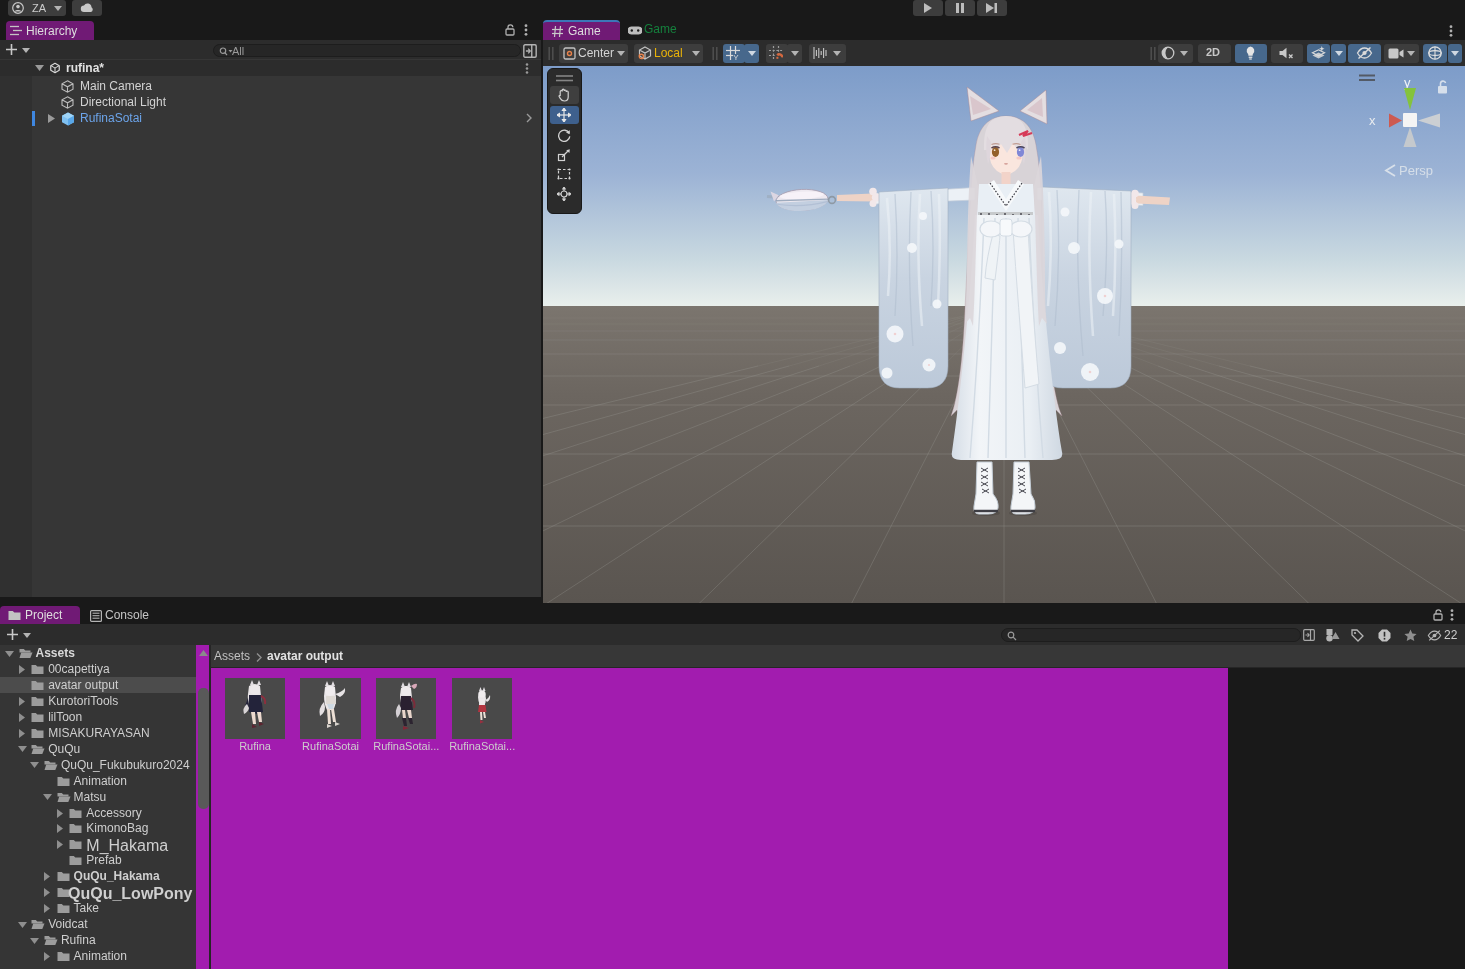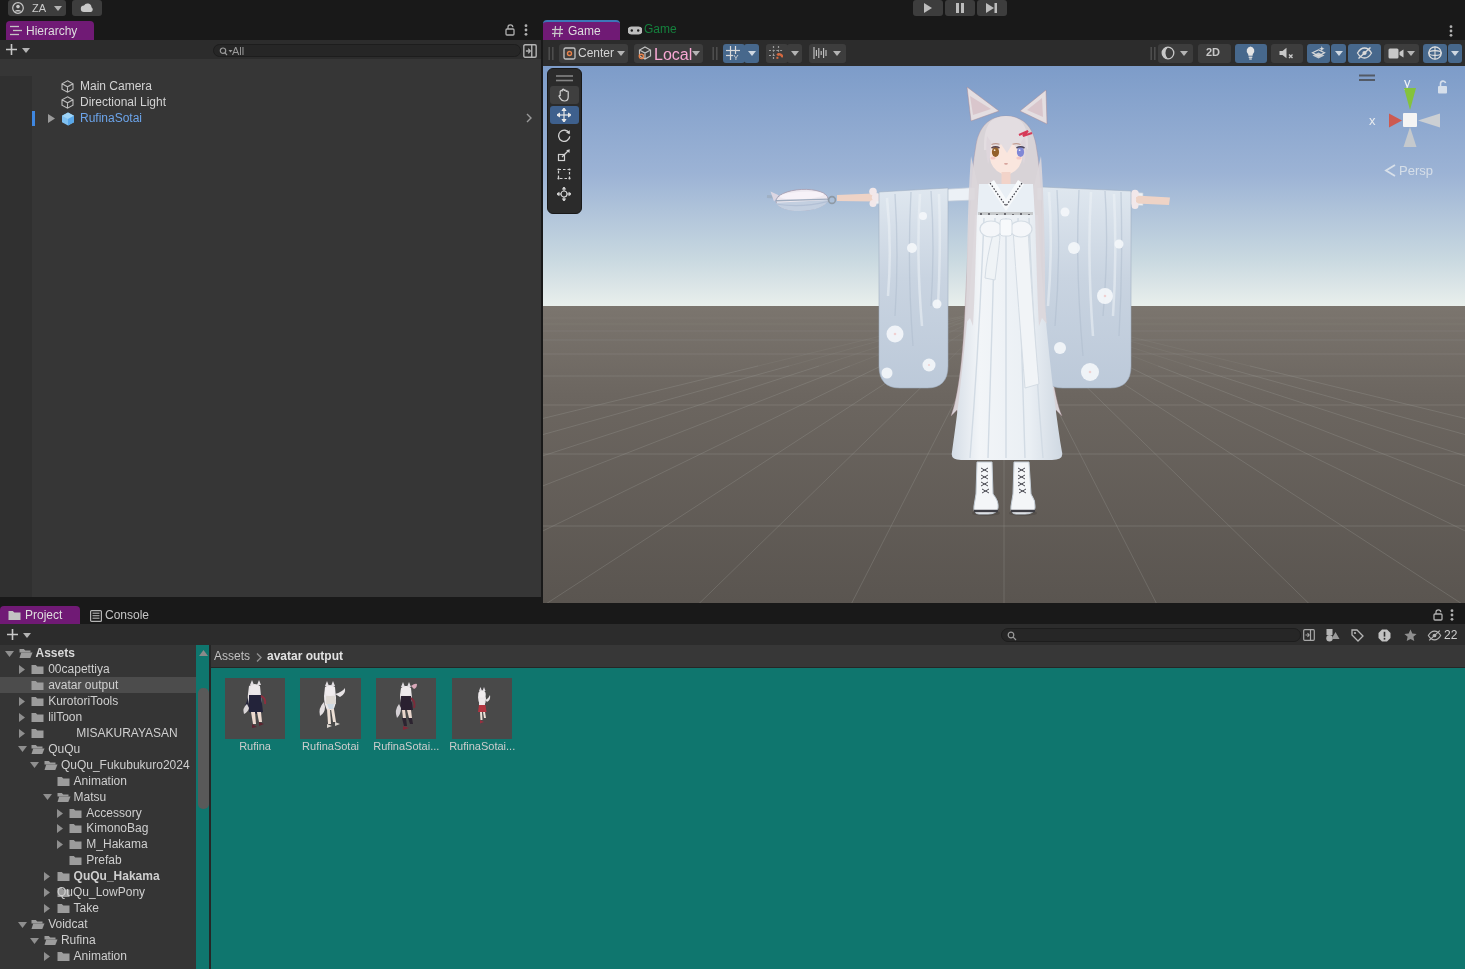--- a/index.html
+++ b/index.html
@@ -91,20 +91,35 @@
   </div>
   <svg class="icon" style="left:523px;top:28px;" width="14" height="14" viewBox="0 0 12 12">
     <rect x="0.7" y="0.7" width="10.6" height="10.6" rx="1" fill="none" stroke="#b2b2b2" stroke-width="1.2"></rect>
     <line x1="7.5" y1="0.7" x2="7.5" y2="11.3" stroke="#b2b2b2" stroke-width="1.2"></line>
     <path d="M2.5 6 L6 6 M4.5 4 L6.2 6 L4.5 8" stroke="#b2b2b2" stroke-width="1.1" fill="none"></path>
   </svg>
 
   <div class="abs" style="left:0;top:43px;width:541px;height:538px;background:#363636;">
     <div class="abs" style="left:0;top:17px;width:32px;height:521px;background:#303030;"></div>
 
+    <div class="abs" style="left:0;top:1px;width:541px;height:16px;background:#2c2c2c;">
+      <svg class="icon" style="left:35px;top:5px;" width="9" height="6" viewBox="0 0 9 6">
+          <path d="M0 0 L9 0 L4.5 6 Z" fill="#9a9a9a"></path>
+        </svg>
+      <svg class="icon" style="left:49px;top:2px;" width="12" height="12" viewBox="0 0 24 24">
+        <path fill="none" stroke="#d8d8d8" stroke-width="2.4" d="M12 2.5 L20.5 7.3 L20.5 16.7 L12 21.5 L3.5 16.7 L3.5 7.3 Z" stroke-linejoin="round"></path>
+        <path fill="none" stroke="#d8d8d8" stroke-width="2" d="M12 21 L12 12 M4 7.5 L12 12 M20 7.5 L12 12"></path>
+      </svg>
+      <span class="txt" style="left:66px;top:1px;font-size:12px;color:#e2e2e2;font-weight:bold;">rufina*</span>
+      <svg class="icon" style="left:525px;top:3px;" width="4" height="11" viewBox="0 0 4 12">
+          <circle cx="2" cy="1.7" r="1.4" fill="#9a9a9a"></circle>
+          <circle cx="2" cy="6" r="1.4" fill="#9a9a9a"></circle>
+          <circle cx="2" cy="10.3" r="1.4" fill="#9a9a9a"></circle>
+        </svg>
+    </div>
 
     <svg class="icon" style="left:61px;top:21px;" width="13" height="13" viewBox="0 0 13 13">
         <path fill="none" stroke="#bdbdbd" stroke-width="1.1" d="M6.5 0.8 L12 3.8 L12 9.2 L6.5 12.2 L1 9.2 L1 3.8 Z M1 3.8 L6.5 6.8 L12 3.8 M6.5 6.8 L6.5 12.2"></path>
       </svg>
     <span class="txt" style="left:80px;top:20px;font-size:12px;color:#d2d2d2;">Main Camera</span>
     <svg class="icon" style="left:61px;top:37px;" width="13" height="13" viewBox="0 0 13 13">
         <path fill="none" stroke="#bdbdbd" stroke-width="1.1" d="M6.5 0.8 L12 3.8 L12 9.2 L6.5 12.2 L1 9.2 L1 3.8 Z M1 3.8 L6.5 6.8 L12 3.8 M6.5 6.8 L6.5 12.2"></path>
       </svg>
     <span class="txt" style="left:80px;top:36px;font-size:12px;color:#d2d2d2;">Directional Light</span>
     <div class="abs" style="left:32px;top:52px;width:2.5px;height:15px;background:#3f87e0;"></div>
@@ -162,21 +177,21 @@
       <span class="txt" style="left:19px;top:2px;font-size:12px;color:#d4d4d4;">Center</span>
       <svg class="icon" style="left:58px;top:7px;" width="8" height="5" viewBox="0 0 8 5">
           <path d="M0 0 L8 0 L4 5 Z" fill="#b4b4b4"></path>
         </svg>
     </div>
     <div class="btn" style="left:91px;top:4px;width:69px;height:19px;">
       <svg class="icon" style="left:4px;top:2px;" width="14" height="14" viewBox="0 0 14 14">
           <path fill="none" stroke="#c2c2c2" stroke-width="1.2" d="M7 1 L12.5 4 L12.5 10 L7 13 L1.5 10 L1.5 4 Z M1.5 4 L7 7 L12.5 4 M7 7 L7 13"></path>
           <circle cx="3.4" cy="10.4" r="2.1" fill="none" stroke="#e8824a" stroke-width="1.4"></circle>
         </svg>
-      <span class="txt" style="left:20px;top:2px;font-size:16px;color:#f9a8d4;">Local</span>
+      <span class="txt" style="left:20px;top:2px;font-size:12px;color:#eab308;">Local</span>
       <svg class="icon" style="left:58px;top:7px;" width="8" height="5" viewBox="0 0 8 5">
           <path d="M0 0 L8 0 L4 5 Z" fill="#b4b4b4"></path>
         </svg>
     </div>
     <svg class="icon" style="left:169px;top:7px;" width="6" height="13" viewBox="0 0 6 13">
         <line x1="1.2" y1="0" x2="1.2" y2="13" stroke="#4d4d4d" stroke-width="1.6"></line>
         <line x1="4.8" y1="0" x2="4.8" y2="13" stroke="#4d4d4d" stroke-width="1.6"></line>
       </svg>
     <div class="bluebtn" style="left:180px;top:4px;width:22px;height:19px;">
       <svg class="icon" style="left:3px;top:2px;" width="14" height="14" viewBox="0 0 14 14">
@@ -670,21 +685,21 @@
   <svg class="icon" style="left:1404px;top:24px;" width="13" height="13" viewBox="0 0 13 13">
       <path d="M6.5 0.5 L8.3 4.4 L12.6 4.9 L9.4 7.8 L10.3 12 L6.5 9.9 L2.7 12 L3.6 7.8 L0.4 4.9 L4.7 4.4 Z" fill="#8f8f8f"></path>
     </svg>
   <svg class="icon" style="left:1427px;top:25px;" width="15" height="11" viewBox="0 0 17 12">
       <path d="M1.5 6 C3.5 2.6 5.8 1 8.5 1 C11.2 1 13.5 2.6 15.5 6 C13.5 9.4 11.2 11 8.5 11 C5.8 11 3.5 9.4 1.5 6 Z" fill="none" stroke="#b5b5b5" stroke-width="1.3"></path>
       <circle cx="8.5" cy="6" r="2.1" fill="#b5b5b5"></circle>
       <line x1="2.5" y1="11.5" x2="14.5" y2="0.5" stroke="#b5b5b5" stroke-width="1.4"></line>
     </svg>
   <span class="txt" style="left:1444px;top:23px;font-size:12px;color:#cdcdcd;">22</span>
 
-  <div class="abs" style="left:0;top:40px;width:1465px;height:324px;background:#0f766e;">
+  <div class="abs" style="left:0;top:40px;width:1228px;height:324px;background:#a21caf;">
     <div class="abs" style="left:0;top:0;width:196px;height:324px;background:#353535;"></div>
     <svg class="icon" style="left:5.0px;top:5.5px;" width="9" height="6" viewBox="0 0 9 6">
         <path d="M0 0 L9 0 L4.5 6 Z" fill="#8f8f8f"></path>
       </svg>
     <svg class="icon" style="left:18.5px;top:3.0px;" width="14" height="11" viewBox="0 0 14 11">
         <path d="M0.5 1 H4.8 L6.3 2.6 H11.5 V4.5 H0.5 Z" fill="#9c9c9c"></path>
         <path d="M2.2 4.5 H13.5 L11.3 10 H0.5 Z" fill="#9c9c9c"></path>
       </svg>
     <span class="txt" style="left:35.5px;top:1.0px;font-size:12px;color:#d8d8d8;font-weight:bold;">Assets</span>
     <svg class="icon" style="left:18.7px;top:20.0px;" width="6" height="9" viewBox="0 0 6 9">
@@ -712,21 +727,21 @@
     <svg class="icon" style="left:31.2px;top:66.8px;" width="13" height="11" viewBox="0 0 13 11">
         <path d="M0.5 1 H4.8 L6.3 2.6 H12.5 V10 H0.5 Z" fill="#9c9c9c"></path>
       </svg>
     <span class="txt" style="left:48.2px;top:64.8px;font-size:12px;color:#cfcfcf;font-weight:normal;">lilToon</span>
     <svg class="icon" style="left:18.7px;top:83.8px;" width="6" height="9" viewBox="0 0 6 9">
         <path d="M0 0 L6 4.5 L0 9 Z" fill="#8f8f8f"></path>
       </svg>
     <svg class="icon" style="left:31.2px;top:82.8px;" width="13" height="11" viewBox="0 0 13 11">
         <path d="M0.5 1 H4.8 L6.3 2.6 H12.5 V10 H0.5 Z" fill="#9c9c9c"></path>
       </svg>
-    <span class="txt" style="left:48.2px;top:80.8px;font-size:12px;color:#cfcfcf;font-weight:normal;margin-left:28px;">MISAKURAYASAN</span>
+    <span class="txt" style="left:48.2px;top:80.8px;font-size:12px;color:#cfcfcf;font-weight:normal;">MISAKURAYASAN</span>
     <svg class="icon" style="left:17.7px;top:101.2px;" width="9" height="6" viewBox="0 0 9 6">
         <path d="M0 0 L9 0 L4.5 6 Z" fill="#8f8f8f"></path>
       </svg>
     <svg class="icon" style="left:31.2px;top:98.7px;" width="14" height="11" viewBox="0 0 14 11">
         <path d="M0.5 1 H4.8 L6.3 2.6 H11.5 V4.5 H0.5 Z" fill="#9c9c9c"></path>
         <path d="M2.2 4.5 H13.5 L11.3 10 H0.5 Z" fill="#9c9c9c"></path>
       </svg>
     <span class="txt" style="left:48.2px;top:96.7px;font-size:12px;color:#cfcfcf;font-weight:normal;">QuQu</span>
     <svg class="icon" style="left:30.4px;top:117.1px;" width="9" height="6" viewBox="0 0 9 6">
         <path d="M0 0 L9 0 L4.5 6 Z" fill="#8f8f8f"></path>
@@ -761,39 +776,39 @@
     <svg class="icon" style="left:69.3px;top:178.4px;" width="13" height="11" viewBox="0 0 13 11">
         <path d="M0.5 1 H4.8 L6.3 2.6 H12.5 V10 H0.5 Z" fill="#9c9c9c"></path>
       </svg>
     <span class="txt" style="left:86.3px;top:176.4px;font-size:12px;color:#cfcfcf;font-weight:normal;">KimonoBag</span>
     <svg class="icon" style="left:56.8px;top:195.4px;" width="6" height="9" viewBox="0 0 6 9">
         <path d="M0 0 L6 4.5 L0 9 Z" fill="#8f8f8f"></path>
       </svg>
     <svg class="icon" style="left:69.3px;top:194.4px;" width="13" height="11" viewBox="0 0 13 11">
         <path d="M0.5 1 H4.8 L6.3 2.6 H12.5 V10 H0.5 Z" fill="#9c9c9c"></path>
       </svg>
-    <span class="txt" style="left:86.3px;top:192.4px;font-size:12px;color:#cfcfcf;font-weight:normal;">M_Hakama</span>
+    <span class="txt" style="left:86.3px;top:192.4px;font-size:16px;color:#cfcfcf;font-weight:normal;">M_Hakama</span>
     <svg class="icon" style="left:69.3px;top:210.3px;" width="13" height="11" viewBox="0 0 13 11">
         <path d="M0.5 1 H4.8 L6.3 2.6 H12.5 V10 H0.5 Z" fill="#9c9c9c"></path>
       </svg>
     <span class="txt" style="left:86.3px;top:208.3px;font-size:12px;color:#cfcfcf;font-weight:normal;">Prefab</span>
     <svg class="icon" style="left:44.1px;top:227.3px;" width="6" height="9" viewBox="0 0 6 9">
         <path d="M0 0 L6 4.5 L0 9 Z" fill="#8f8f8f"></path>
       </svg>
     <svg class="icon" style="left:56.6px;top:226.3px;" width="13" height="11" viewBox="0 0 13 11">
         <path d="M0.5 1 H4.8 L6.3 2.6 H12.5 V10 H0.5 Z" fill="#9c9c9c"></path>
       </svg>
     <span class="txt" style="left:73.6px;top:224.3px;font-size:12px;color:#cfcfcf;font-weight:bold;">QuQu_Hakama</span>
     <svg class="icon" style="left:44.1px;top:243.2px;" width="6" height="9" viewBox="0 0 6 9">
         <path d="M0 0 L6 4.5 L0 9 Z" fill="#8f8f8f"></path>
       </svg>
     <svg class="icon" style="left:56.6px;top:242.2px;" width="13" height="11" viewBox="0 0 13 11">
         <path d="M0.5 1 H4.8 L6.3 2.6 H12.5 V10 H0.5 Z" fill="#9c9c9c"></path>
       </svg>
-    <span class="txt" style="left:57px;top:240.2px;font-size:12px;color:#cfcfcf;font-weight:normal;">QuQu_LowPony</span>
+    <span class="txt" style="left:68px;top:240.2px;font-size:16px;color:#cfcfcf;font-weight:bold;">QuQu_LowPony</span>
     <svg class="icon" style="left:44.1px;top:259.2px;" width="6" height="9" viewBox="0 0 6 9">
         <path d="M0 0 L6 4.5 L0 9 Z" fill="#8f8f8f"></path>
       </svg>
     <svg class="icon" style="left:56.6px;top:258.2px;" width="13" height="11" viewBox="0 0 13 11">
         <path d="M0.5 1 H4.8 L6.3 2.6 H12.5 V10 H0.5 Z" fill="#9c9c9c"></path>
       </svg>
     <span class="txt" style="left:73.6px;top:256.2px;font-size:12px;color:#cfcfcf;font-weight:normal;">Take</span>
     <svg class="icon" style="left:17.7px;top:276.6px;" width="9" height="6" viewBox="0 0 9 6">
         <path d="M0 0 L9 0 L4.5 6 Z" fill="#8f8f8f"></path>
       </svg>

